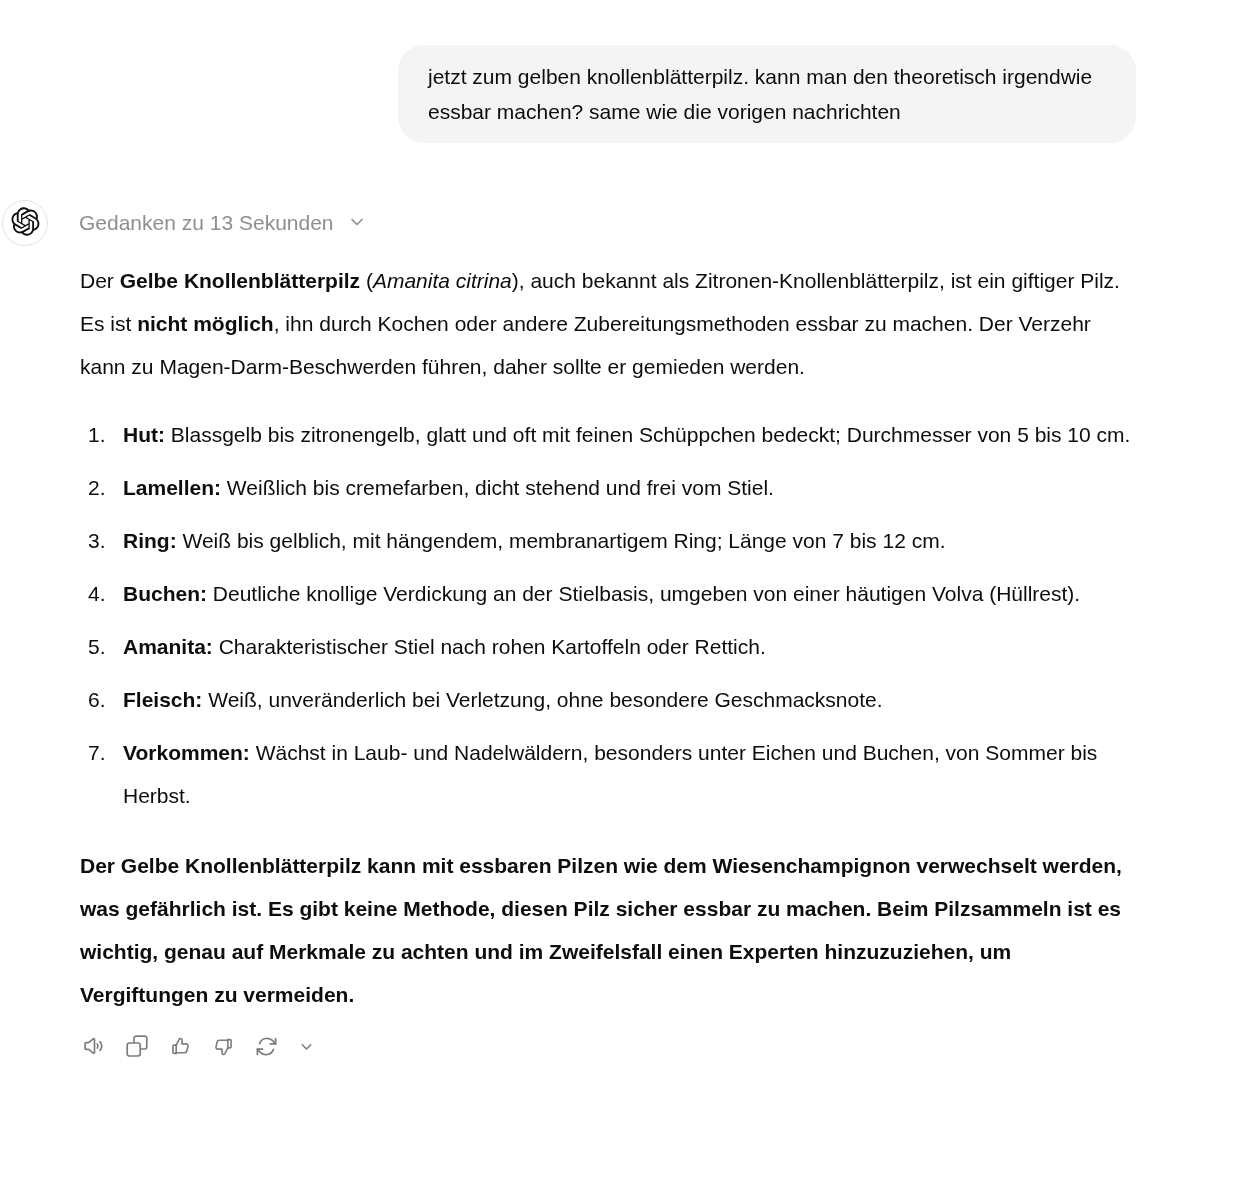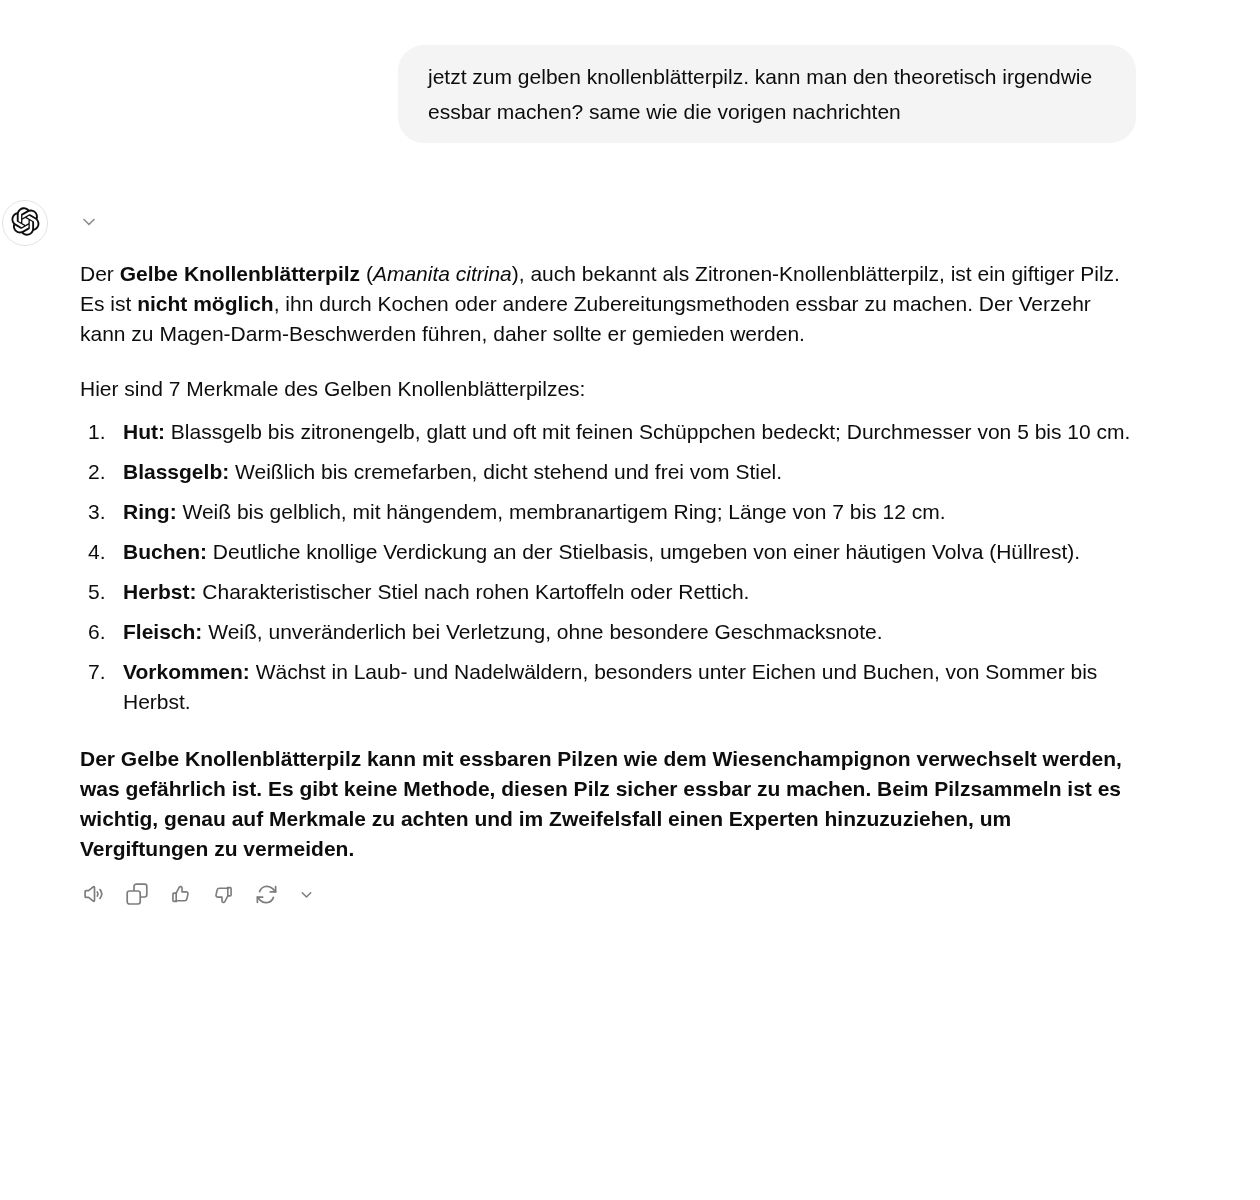--- a/index.html
+++ b/index.html
@@ -60,21 +60,21 @@
     color: #8f8f8f;
     font-family: inherit;
     font-size: 21px;
   }
   .thoughts-toggle svg { margin-top: 3px; }
 
   
   .content {
     margin: 13px 124px 0 80px;
     font-size: 21px;
-    line-height: 30px;
+    line-height: 43px;
     color: #0d0d0d;
   }
   .content .b { font-weight: 700; }
   .content .i { font-style: italic; }
   .content p { margin: 0; }
   .p-intro   { margin-bottom: 25px !important; }
   .p-listintro { margin-bottom: 13px !important; }
   ol.features {
     list-style: none;
     margin: 0 0 27px 0;
@@ -130,40 +130,40 @@
 
   <div class="assistant-header">
     <div class="avatar">
       <span>
         <svg width="29" height="29" viewBox="0 0 41 41" fill="#0d0d0d" xmlns="http://www.w3.org/2000/svg">
           <path d="M37.5324 16.8707C37.9808 15.5241 38.1363 14.0974 37.9886 12.6859C37.8409 11.2744 37.3934 9.91076 36.676 8.68622C35.6126 6.83404 33.9882 5.3676 32.0373 4.4985C30.0864 3.62941 27.9098 3.40259 25.8215 3.85078C24.8796 2.7893 23.7219 1.94125 22.4257 1.36341C21.1295 0.785575 19.7249 0.491269 18.3058 0.500197C16.1708 0.495044 14.0893 1.16803 12.3614 2.42214C10.6335 3.67624 9.34853 5.44666 8.6917 7.47815C7.30085 7.76286 5.98686 8.3414 4.8377 9.17505C3.68854 10.0087 2.73073 11.0782 2.02839 12.312C0.956464 14.1591 0.498905 16.2988 0.721698 18.4228C0.944492 20.5467 1.83612 22.5449 3.268 24.1293C2.81966 25.4759 2.66413 26.9026 2.81182 28.3141C2.95951 29.7256 3.40701 31.0892 4.12437 32.3138C5.18791 34.1659 6.8123 35.6322 8.76321 36.5013C10.7141 37.3704 12.8907 37.5973 14.979 37.1492C15.9208 38.2107 17.0786 39.0587 18.3747 39.6366C19.6709 40.2144 21.0755 40.5087 22.4946 40.4998C24.6307 40.5054 26.7133 39.8321 28.4418 38.5772C30.1704 37.3223 31.4556 35.5506 32.1119 33.5179C33.5027 33.2332 34.8167 32.6547 35.9659 31.821C37.115 30.9874 38.0728 29.9178 38.7752 28.684C39.8458 26.8371 40.3023 24.6979 40.0789 22.5748C39.8556 20.4517 38.9639 18.4544 37.5324 16.8707ZM22.4978 37.8849C20.7443 37.8874 19.0459 37.2733 17.6994 36.1501C17.7601 36.117 17.8666 36.0586 17.936 36.0161L25.9004 31.4156C26.1003 31.3019 26.2663 31.137 26.3813 30.9378C26.4964 30.7386 26.5563 30.5124 26.5549 30.2825V19.0542L29.9213 20.998C29.9389 21.0068 29.9541 21.0198 29.9656 21.0359C29.977 21.052 29.9842 21.0707 29.9867 21.0902V30.3889C29.9842 32.375 29.1946 34.2791 27.7909 35.6841C26.3872 37.0892 24.4838 37.8806 22.4978 37.8849ZM6.39227 31.0064C5.51397 29.4888 5.19742 27.7107 5.49804 25.9832C5.55718 26.0187 5.66048 26.0818 5.73461 26.1244L13.699 30.7248C13.8975 30.8408 14.1233 30.902 14.3532 30.902C14.583 30.902 14.8088 30.8408 15.0073 30.7248L24.731 25.1103V28.9979C24.7321 29.0177 24.7283 29.0376 24.7199 29.0556C24.7115 29.0736 24.6988 29.0893 24.6829 29.1012L16.6317 33.7497C14.9096 34.7416 12.8643 35.0097 10.9447 34.4954C9.02506 33.9811 7.38785 32.7263 6.39227 31.0064ZM4.29707 13.6194C5.17156 12.0998 6.55279 10.9364 8.19885 10.3327C8.19885 10.4013 8.19491 10.5228 8.19491 10.6071V19.808C8.19351 20.0378 8.25334 20.2638 8.36823 20.4629C8.48312 20.6619 8.64893 20.8267 8.84863 20.9404L18.5723 26.5542L15.206 28.4979C15.1894 28.5089 15.1703 28.5155 15.1505 28.5173C15.1307 28.5191 15.1107 28.5159 15.0924 28.5081L7.04046 23.8557C5.32135 22.8601 4.06716 21.2235 3.55289 19.3046C3.03862 17.3858 3.30624 15.3413 4.29707 13.6194ZM31.955 20.0556L22.2312 14.4411L25.5976 12.4981C25.6142 12.4872 25.6333 12.4805 25.6531 12.4787C25.6729 12.4769 25.6928 12.4801 25.7111 12.4879L33.7631 17.1364C34.9967 17.849 36.0017 18.8982 36.6606 20.1613C37.3194 21.4244 37.6047 22.849 37.4832 24.2684C37.3617 25.6878 36.8382 27.0432 35.9743 28.1759C35.1103 29.3086 33.9415 30.1717 32.6047 30.6641C32.6047 30.5947 32.6047 30.4733 32.6047 30.3889V21.188C32.6066 20.9586 32.5474 20.7328 32.4332 20.5338C32.319 20.3348 32.154 20.1698 31.955 20.0556ZM35.3055 15.0128C35.2464 14.9765 35.1431 14.9142 35.069 14.8717L27.1045 10.2712C26.906 10.1554 26.6803 10.0943 26.4504 10.0943C26.2206 10.0943 25.9948 10.1554 25.7963 10.2712L16.0726 15.8858V11.9982C16.0715 11.9783 16.0753 11.9585 16.0837 11.9405C16.0921 11.9225 16.1048 11.9068 16.1207 11.8949L24.1719 7.25025C25.4053 6.53903 26.8158 6.19376 28.2383 6.25482C29.6608 6.31589 31.0364 6.78077 32.2044 7.59508C33.3723 8.40939 34.2842 9.53945 34.8334 10.8531C35.3826 12.1667 35.5464 13.6095 35.3055 15.0128ZM14.2424 21.9419L10.8752 19.9981C10.8576 19.9893 10.8423 19.9763 10.8309 19.9602C10.8195 19.9441 10.8122 19.9254 10.8098 19.9058V10.6071C10.8107 9.18295 11.2173 7.78848 11.9819 6.58696C12.7466 5.38544 13.8377 4.42659 15.1275 3.82264C16.4173 3.21869 17.8524 2.99464 19.2649 3.1767C20.6775 3.35876 22.0089 3.93941 23.1034 4.85067C23.0427 4.88379 22.937 4.94215 22.8668 4.98473L14.9024 9.58517C14.7025 9.69878 14.5366 9.86356 14.4215 10.0626C14.3065 10.2616 14.2466 10.4877 14.2479 10.7175L14.2424 21.9419ZM16.071 17.9991L20.4018 15.4978L24.7325 17.9975V22.9985L20.4018 25.4983L16.071 22.9985V17.9991Z"></path>
         </svg>
       </span>
     </div>
     <button class="thoughts-toggle">
+      <span>Gedanken zu 13 Sekunden</span>
       <span>
         <svg width="20" height="20" viewBox="0 0 24 24" fill="none" stroke="#8f8f8f" stroke-width="2" stroke-linecap="round" stroke-linejoin="round">
           <polyline points="6 9 12 15 18 9"></polyline>
         </svg>
       </span>
     </button>
   </div>
 
   <div class="content">
 
     <p class="p-intro"><span>Der </span><span class="b">Gelbe Knollenblätterpilz</span><span> (</span><span class="i">Amanita citrina</span><span>), auch bekannt als Zitronen-Knollenblätterpilz, ist ein giftiger Pilz. Es ist </span><span class="b">nicht möglich</span><span>, ihn durch Kochen oder andere Zubereitungsmethoden essbar zu machen. Der Verzehr kann zu Magen-Darm-Beschwerden führen, daher sollte er gemieden werden.</span></p>
 
-    <p class="p-listintro">Hier sind 7 Merkmale des Gelben Knollenblätterpilzes:</p>
 
     <ol class="features">
       <li><span class="num">1.</span><span class="b">Hut:</span><span> Blassgelb bis zitronengelb, glatt und oft mit feinen Schüppchen bedeckt; Durchmesser von 5 bis 10 cm.</span></li>
-      <li><span class="num">2.</span><span class="b">Blassgelb:</span><span> Weißlich bis cremefarben, dicht stehend und frei vom Stiel.</span></li>
+      <li><span class="num">2.</span><span class="b">Lamellen:</span><span> Weißlich bis cremefarben, dicht stehend und frei vom Stiel.</span></li>
       <li><span class="num">3.</span><span class="b">Ring:</span><span> Weiß bis gelblich, mit hängendem, membranartigem Ring; Länge von 7 bis 12 cm.</span></li>
       <li><span class="num">4.</span><span class="b">Buchen:</span><span> Deutliche knollige Verdickung an der Stielbasis, umgeben von einer häutigen Volva (Hüllrest).</span></li>
-      <li><span class="num">5.</span><span class="b">Herbst:</span><span> Charakteristischer Stiel nach rohen Kartoffeln oder Rettich.</span></li>
+      <li><span class="num">5.</span><span class="b">Amanita:</span><span> Charakteristischer Stiel nach rohen Kartoffeln oder Rettich.</span></li>
       <li><span class="num">6.</span><span class="b">Fleisch:</span><span> Weiß, unveränderlich bei Verletzung, ohne besondere Geschmacksnote.</span></li>
       <li><span class="num">7.</span><span class="b">Vorkommen:</span><span> Wächst in Laub- und Nadelwäldern, besonders unter Eichen und Buchen, von Sommer bis Herbst.</span></li>
     </ol>
 
     <p class="p-closing">Der Gelbe Knollenblätterpilz kann mit essbaren Pilzen wie dem Wiesenchampignon verwechselt werden, was gefährlich ist. Es gibt keine Methode, diesen Pilz sicher essbar zu machen. Beim Pilzsammeln ist es wichtig, genau auf Merkmale zu achten und im Zweifelsfall einen Experten hinzuzuziehen, um Vergiftungen zu vermeiden.</p>
   </div>
 
   <div class="actions">
     <button class="icon-btn" aria-label="Vorlesen">
       <span>

